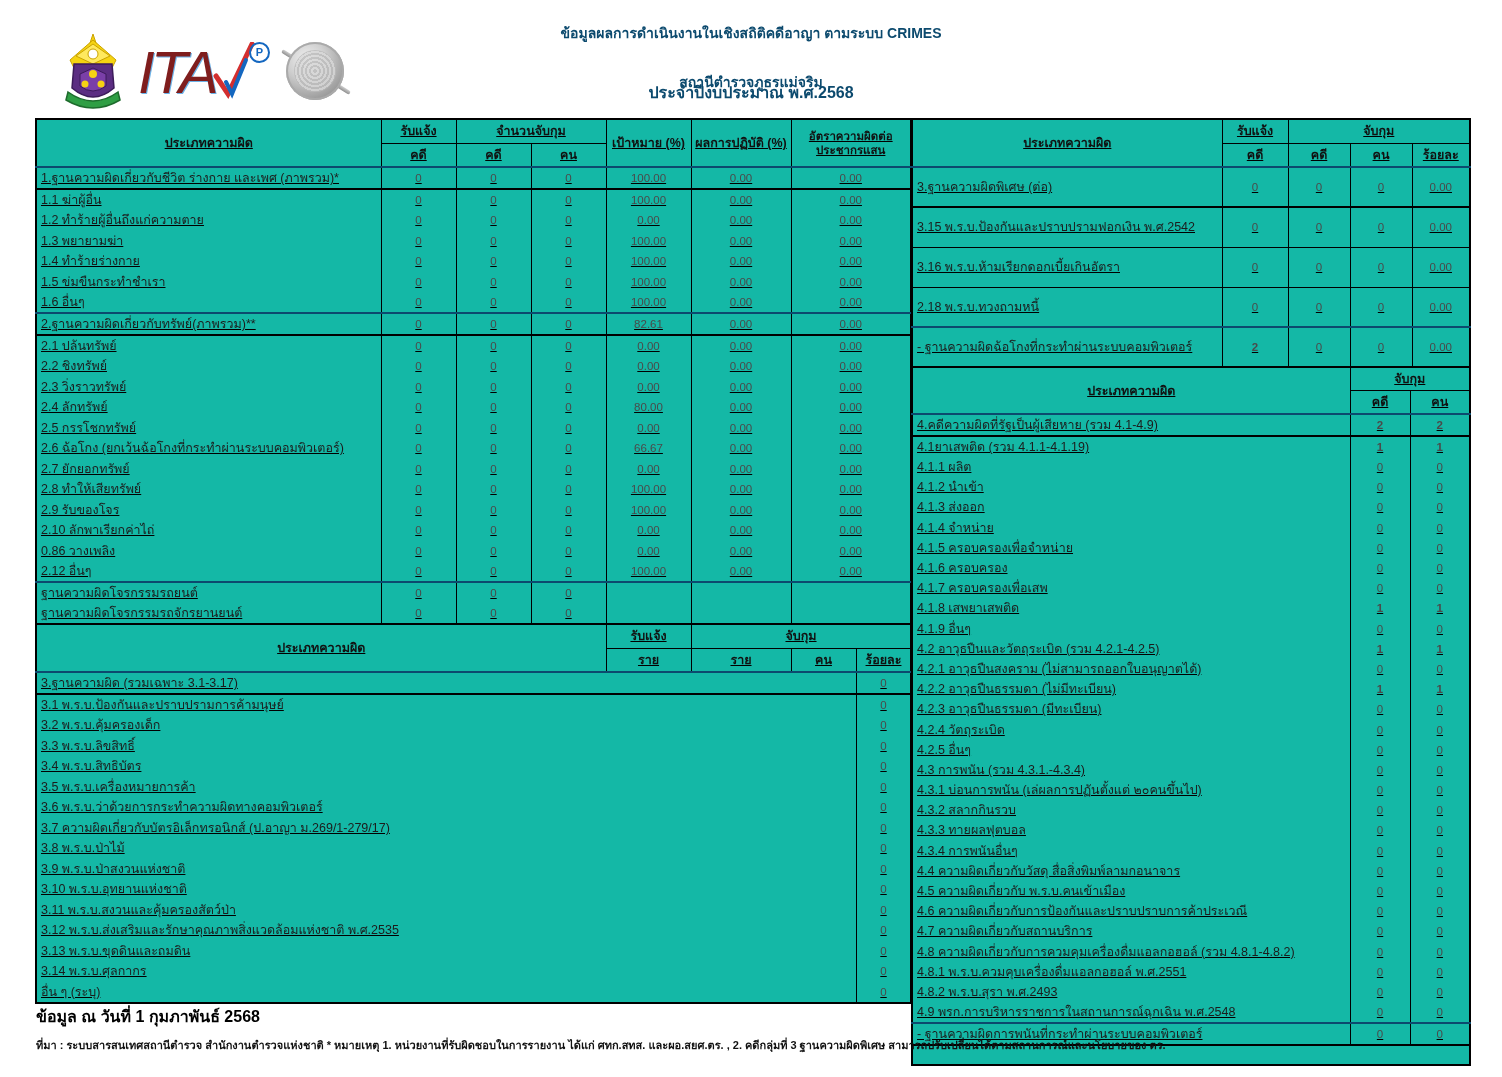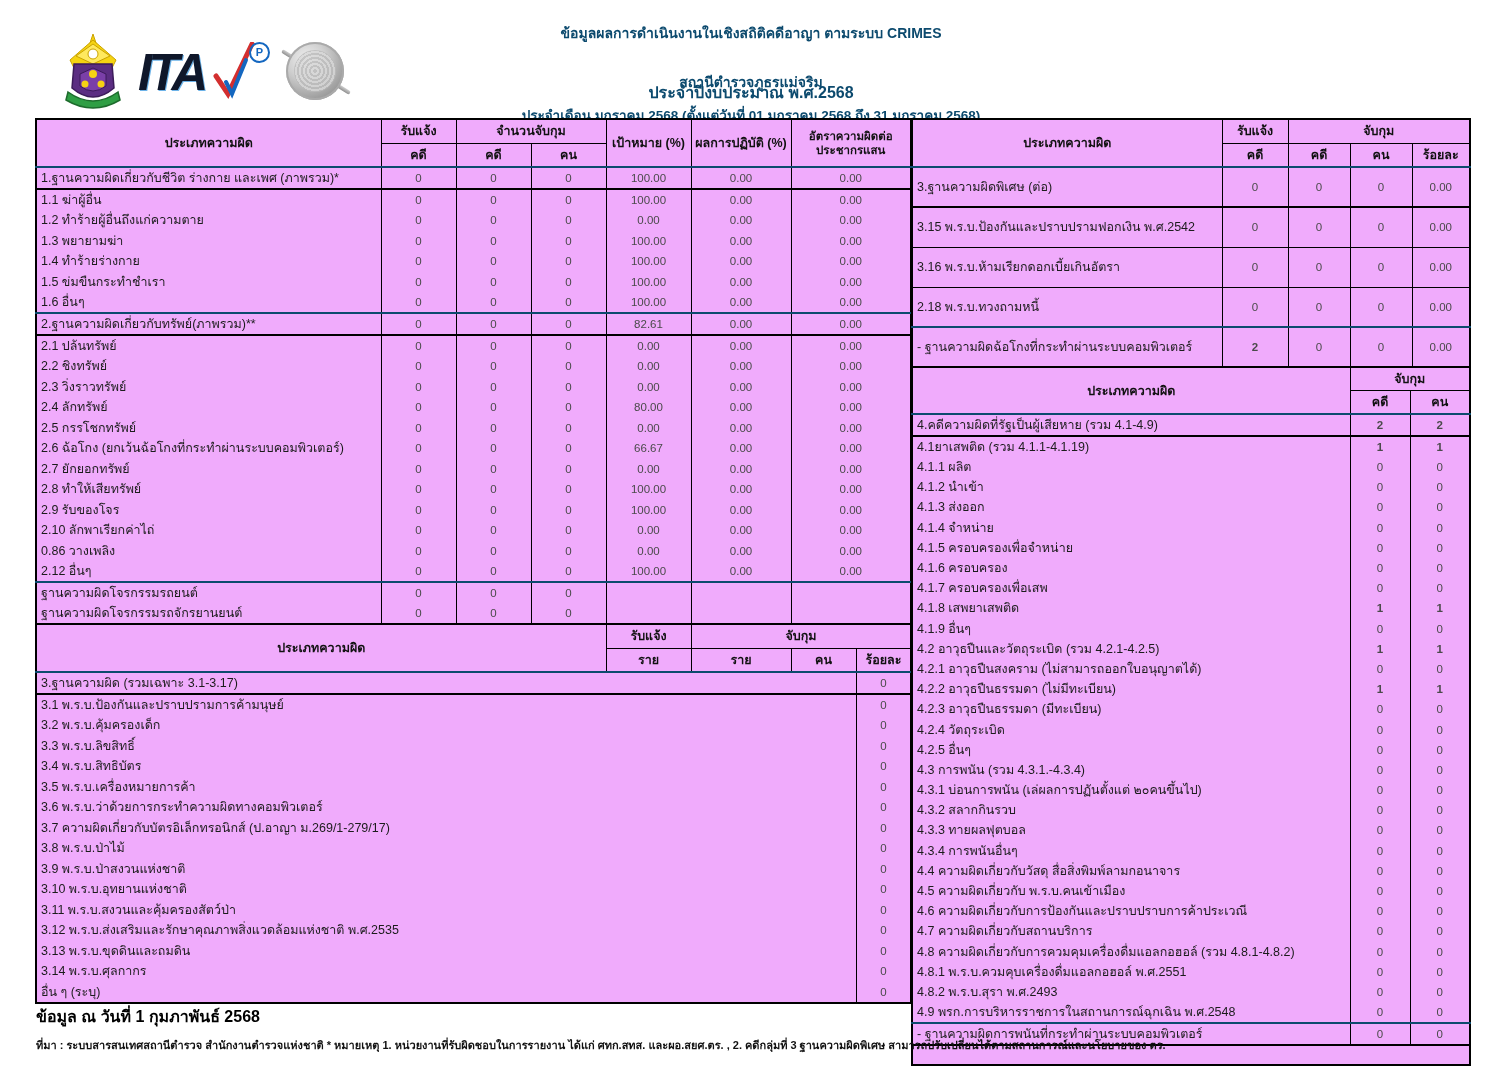--- a/index.html
+++ b/index.html
@@ -11,39 +11,39 @@
   #t1{top:22px;font-size:14px;}
   #t2{top:52px;font-size:14px;margin-top:19px;}
   #t3{top:80px;font-size:16px;}
   #t4{top:104px;font-size:13.5px;}
   #case-summary{position:absolute;top:104px;right:36px;font-size:13.5px;font-weight:bold;color:#111;margin-top:45px;}
 
   
   #logos{position:absolute;left:62px;top:30px;height:85px;display:flex;align-items:center;gap:14px;}
   .crest{width:62px;height:78px;}
   .logo-ita{position:relative;width:130px;height:66px;}
-  .ita-text{font-style:italic;font-weight:bold;font-size:51px;line-height:66px;
-            letter-spacing:-4px;color:#0f172a;
+  .ita-text{font-style:italic;font-weight:normal;font-size:60px;line-height:66px;
+            letter-spacing:-4px;color:#7f1d1d;
             text-shadow:1px 1px 0 #6db3e8;}
   .ita-swoosh{position:absolute;left:74px;top:2px;width:44px;height:58px;pointer-events:none;}
   .ita-p{position:absolute;right:-2px;top:2px;width:17px;height:17px;border:2px solid #1467c0;
          border-radius:50%;color:#1467c0;font-size:11px;font-weight:bold;text-align:center;line-height:17px;}
   .badge{position:relative;width:66px;height:66px;}
   .badge .pin{position:absolute;left:-6px;top:30px;width:80px;height:4px;background:linear-gradient(#cfcfcf,#8f8f8f);
               transform:rotate(32deg);border-radius:2px;}
   .badge .ball{position:absolute;left:4px;top:2px;width:58px;height:58px;border-radius:50%;
                background:radial-gradient(circle at 35% 30%,#efefef 0%,#cfcfcf 35%,#9a9a9a 75%,#777 100%);
                box-shadow:inset 0 0 0 2px #aaa;}
   .badge .ball:after{content:"";position:absolute;inset:8px;border-radius:50%;
                background:repeating-radial-gradient(circle at 50% 50%,#bbb 0 2px,#d8d8d8 2px 4px);opacity:.8;}
 
   
   #tables{position:absolute;left:35px;top:118px;display:flex;align-items:flex-start;}
   #right-col{margin-left:-1px;}
-  table{border-collapse:collapse;table-layout:fixed;background:#f0abfc;border:2px solid #000;}
+  table{border-collapse:collapse;table-layout:fixed;background:#14b8a6;border:2px solid #000;text-decoration:underline;}
   #ll,#rl{margin-top:-2px;}
   th{border:1px solid #000;font-weight:bold;font-size:12.5px;color:#111;padding:1px 2px;}
   #lu thead tr,#ll thead tr,#ru thead tr{height:24px;}
   #rl thead tr{height:22px;}
   #lu tbody tr{height:20.5px;}
   #ll tbody tr{height:20.5px;}
   #ru tbody tr{height:40px;}
   #rl tbody tr{height:20.2px;}
   td{padding:0;}
   td.lbl{font-size:12.5px;color:#1c1c1c;text-align:left;padding:0 4px;
@@ -91,21 +91,20 @@
     </div>
     <div class="badge">
       <div class="pin"></div>
       <div class="ball"></div>
     </div>
   </div>
 
   <div class="titleline" id="t1">ข้อมูลผลการดำเนินงานในเชิงสถิติคดีอาญา ตามระบบ  CRIMES</div>
   <div class="titleline" id="t2">สถานีตำรวจภูธรแม่จริม</div>
   <div class="titleline" id="t3">ประจำปีงบประมาณ พ.ศ.2568</div>
-  <div class="titleline" id="t4">ประจำเดือน มกราคม 2568   (ตั้งแต่วันที่ 01 มกราคม 2568 ถึง 31 มกราคม 2568)</div>
   <div id="case-summary">จำนวนคดีที่ร้องทุกข์  7  คดี  จับกุมได้  5  คดี</div>
 
   <div id="tables">
     <div id="left-col">
       <table id="lu" style="width:875px">
         <colgroup>
             <col style="width:345px">
             <col style="width:75px">
             <col style="width:75px">
             <col style="width:75px">

